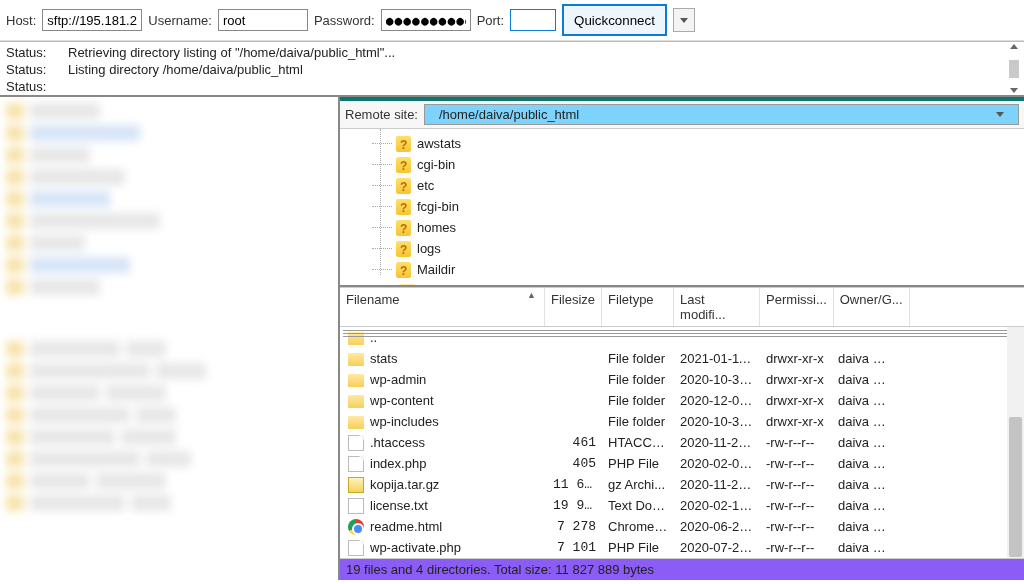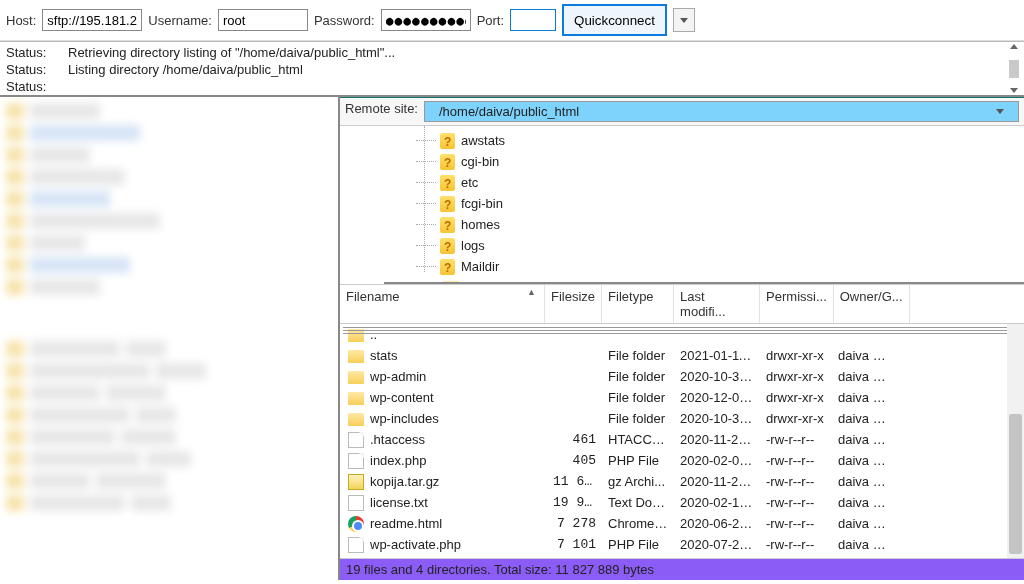--- a/index.html
+++ b/index.html
@@ -33,27 +33,27 @@
   .right-pane { flex:1; display:flex; flex-direction:column; overflow:hidden; }
 
   
   .blur-blocks { filter: blur(4px); opacity:0.85; padding:6px; }
   .blur-row { display:flex; gap:6px; margin-bottom:6px; }
   .bb { background:#e3e3e3; height:16px; }
   .bb.sel { background:#cfe0f5; }
   .bb.ico { background:#f5df9e; width:18px; }
   
   
-  .path-bar { display:flex; gap:6px; border-bottom:1px solid #ccc; padding:3px 5px; background:#f7f7f7; border-top:1px solid #0f766e;}
+  .path-bar { display:flex; align-items:center; gap:6px; border-bottom:1px solid #ccc; padding:3px 5px; background:#f7f7f7; border-top:4px solid #0f766e;}
   .path-bar label { color:#333; }
   .path-bar .path-field { flex:1; border:1px solid #999; padding:2px 14px; background:#7dd3fc; display:flex; justify-content:space-between; align-items:center; }
   .path-field .dd { width:0;height:0; border-left:4px solid transparent; border-right:4px solid transparent; border-top:5px solid #555; }
 
   
-  .remote-tree { height:158px; border-bottom:2px solid #888; overflow:hidden; padding:4px 0 4px 56px; position:relative;margin-left:44px; }
+  .remote-tree { height:158px; border-bottom:2px solid #888; overflow:hidden; padding:4px 0 4px 56px; position:relative; }
   .tree-item { display:flex; align-items:center; gap:6px; line-height:21px; position:relative; }
   .tree-item::before { content:""; position:absolute; left:-24px; top:10px; width:20px; border-top:1px dotted #aaa; }
   .tree-vline { position:absolute; left:40px; top:0; bottom:10px; border-left:1px dotted #aaa; }
   .q-icon { width:15px; height:16px; background:linear-gradient(#ffe06b,#f7c433); border-radius:2px; position:relative; }
   .q-icon::after { content:"?"; position:absolute; left:4px; top:-1px; font-size:12px; font-weight:bold; color:#b86b00; }
   .folder-icon { width:16px; height:13px; background:linear-gradient(#ffe9a6,#f7cf57); border-radius:1px; position:relative; }
   .pm-box { width:11px; height:11px; border:1px solid #888; background:#fff; font-size:9px; line-height:9px; text-align:center; margin-right:4px; cursor:pointer; }
 
   
   .filelist-wrap { flex:1; display:flex; flex-direction:column; overflow:hidden; border-top:1px solid #ccc; }

